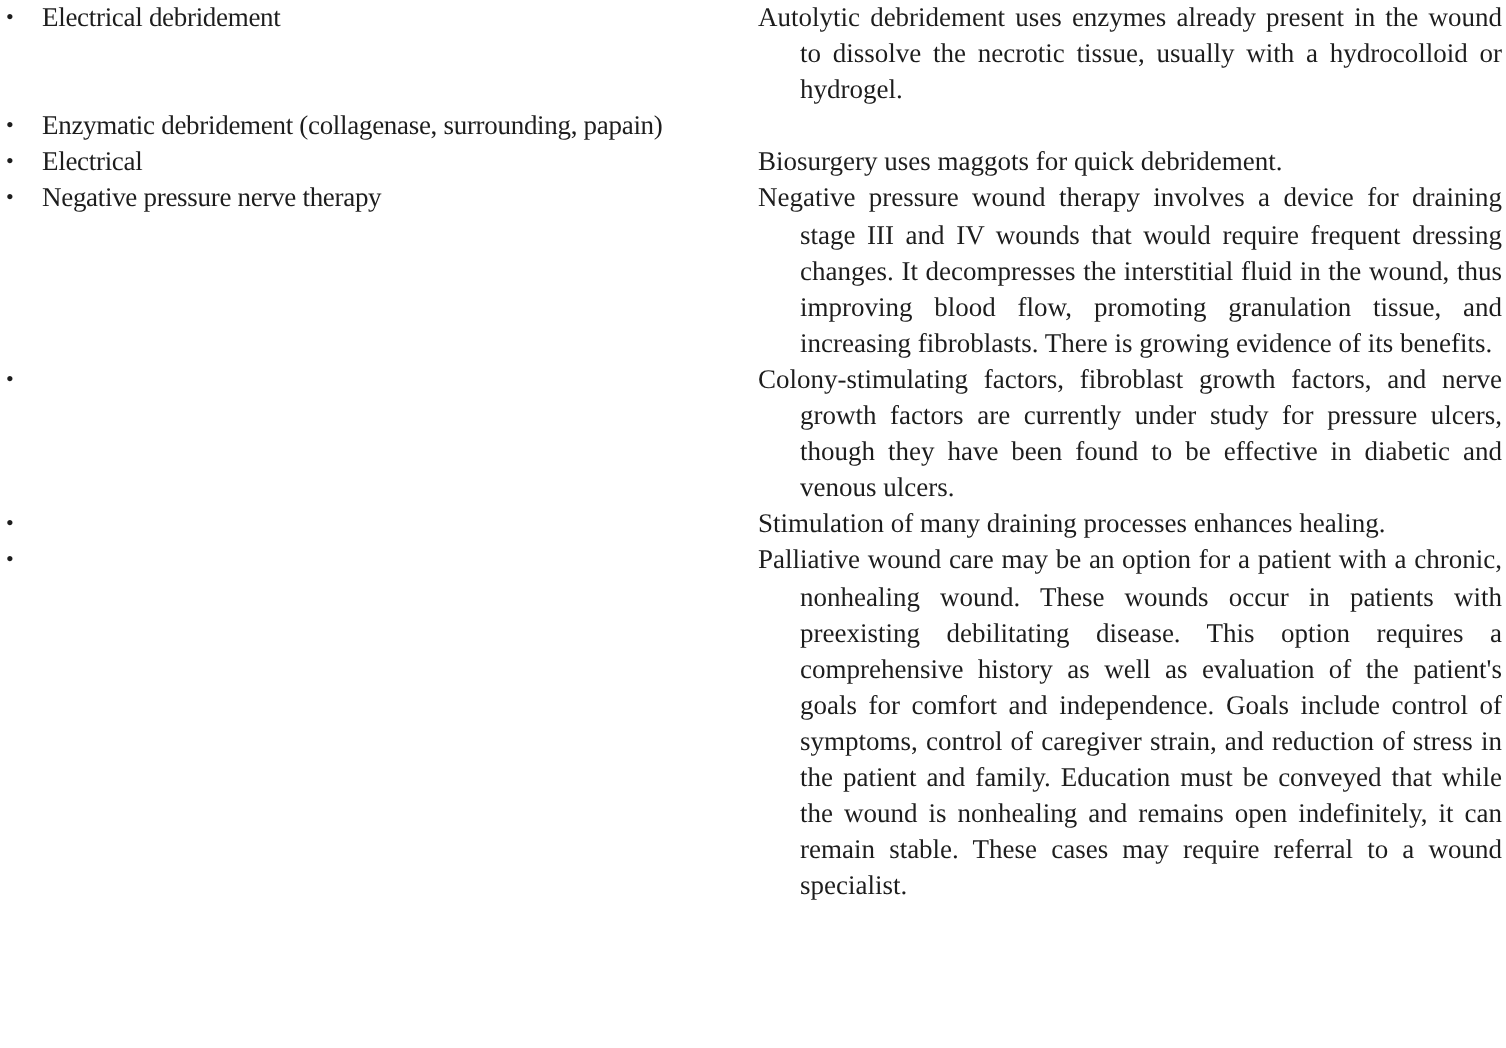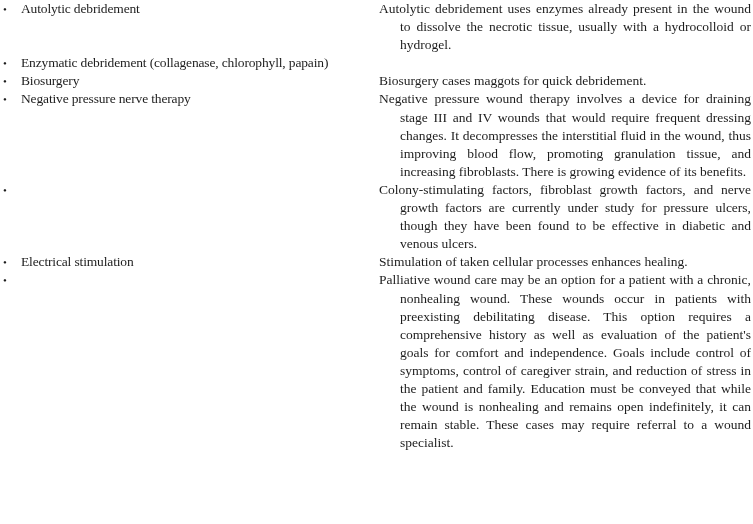--- a/index.html
+++ b/index.html
@@ -53,41 +53,41 @@
   }
 </style>
 </head>
 <body>
 
 <div class="page">
 
   <div class="row">
     <div class="left-cell">
       <span class="bullet">•</span>
-      <span class="term">Autolytic debridement</span>
+      <span class="term">Electrical debridement</span>
     </div>
     <div class="right-cell">
       <p class="desc">Autolytic debridement uses enzymes already present in the wound to dissolve the necrotic tissue, usually with a hydrocolloid or hydrogel.</p>
     </div>
   </div>
 
   <div class="row">
     <div class="left-cell">
       <span class="bullet">•</span>
-      <span class="term">Enzymatic debridement (collagenase, chlorophyll, papain)</span>
+      <span class="term">Enzymatic debridement (collagenase, surrounding, papain)</span>
     </div>
   </div>
 
   <div class="row">
     <div class="left-cell">
       <span class="bullet">•</span>
-      <span class="term">Biosurgery</span>
+      <span class="term">Electrical</span>
     </div>
     <div class="right-cell">
-      <p class="desc">Biosurgery cases maggots for quick debridement.</p>
+      <p class="desc">Biosurgery uses maggots for quick debridement.</p>
     </div>
   </div>
 
   <div class="row">
     <div class="left-cell">
       <span class="bullet">•</span>
       <span class="term">Negative pressure nerve therapy</span>
     </div>
     <div class="right-cell">
       <p class="desc">Negative pressure wound therapy involves a device for draining stage III and IV wounds that would require frequent dressing changes. It decompresses the interstitial fluid in the wound, thus improving blood flow, promoting granulation tissue, and increasing fibroblasts. There is growing evidence of its benefits.</p>
@@ -99,24 +99,23 @@
       <span class="bullet">•</span>
     </div>
     <div class="right-cell">
       <p class="desc">Colony-stimulating factors, fibroblast growth factors, and nerve growth factors are currently under study for pressure ulcers, though they have been found to be effective in diabetic and venous ulcers.</p>
     </div>
   </div>
 
   <div class="row">
     <div class="left-cell">
       <span class="bullet">•</span>
-      <span class="term">Electrical stimulation</span>
     </div>
     <div class="right-cell">
-      <p class="desc">Stimulation of taken cellular processes enhances healing.</p>
+      <p class="desc">Stimulation of many draining processes enhances healing.</p>
     </div>
   </div>
 
   <div class="row">
     <div class="left-cell">
       <span class="bullet">•</span>
     </div>
     <div class="right-cell">
       <p class="desc">Palliative wound care may be an option for a patient with a chronic, nonhealing wound. These wounds occur in patients with preexisting debilitating disease. This option requires a comprehensive history as well as evaluation of the patient's goals for comfort and independence. Goals include control of symptoms, control of caregiver strain, and reduction of stress in the patient and family. Education must be conveyed that while the wound is nonhealing and remains open indefinitely, it can remain stable. These cases may require referral to a wound specialist.</p>
     </div>

